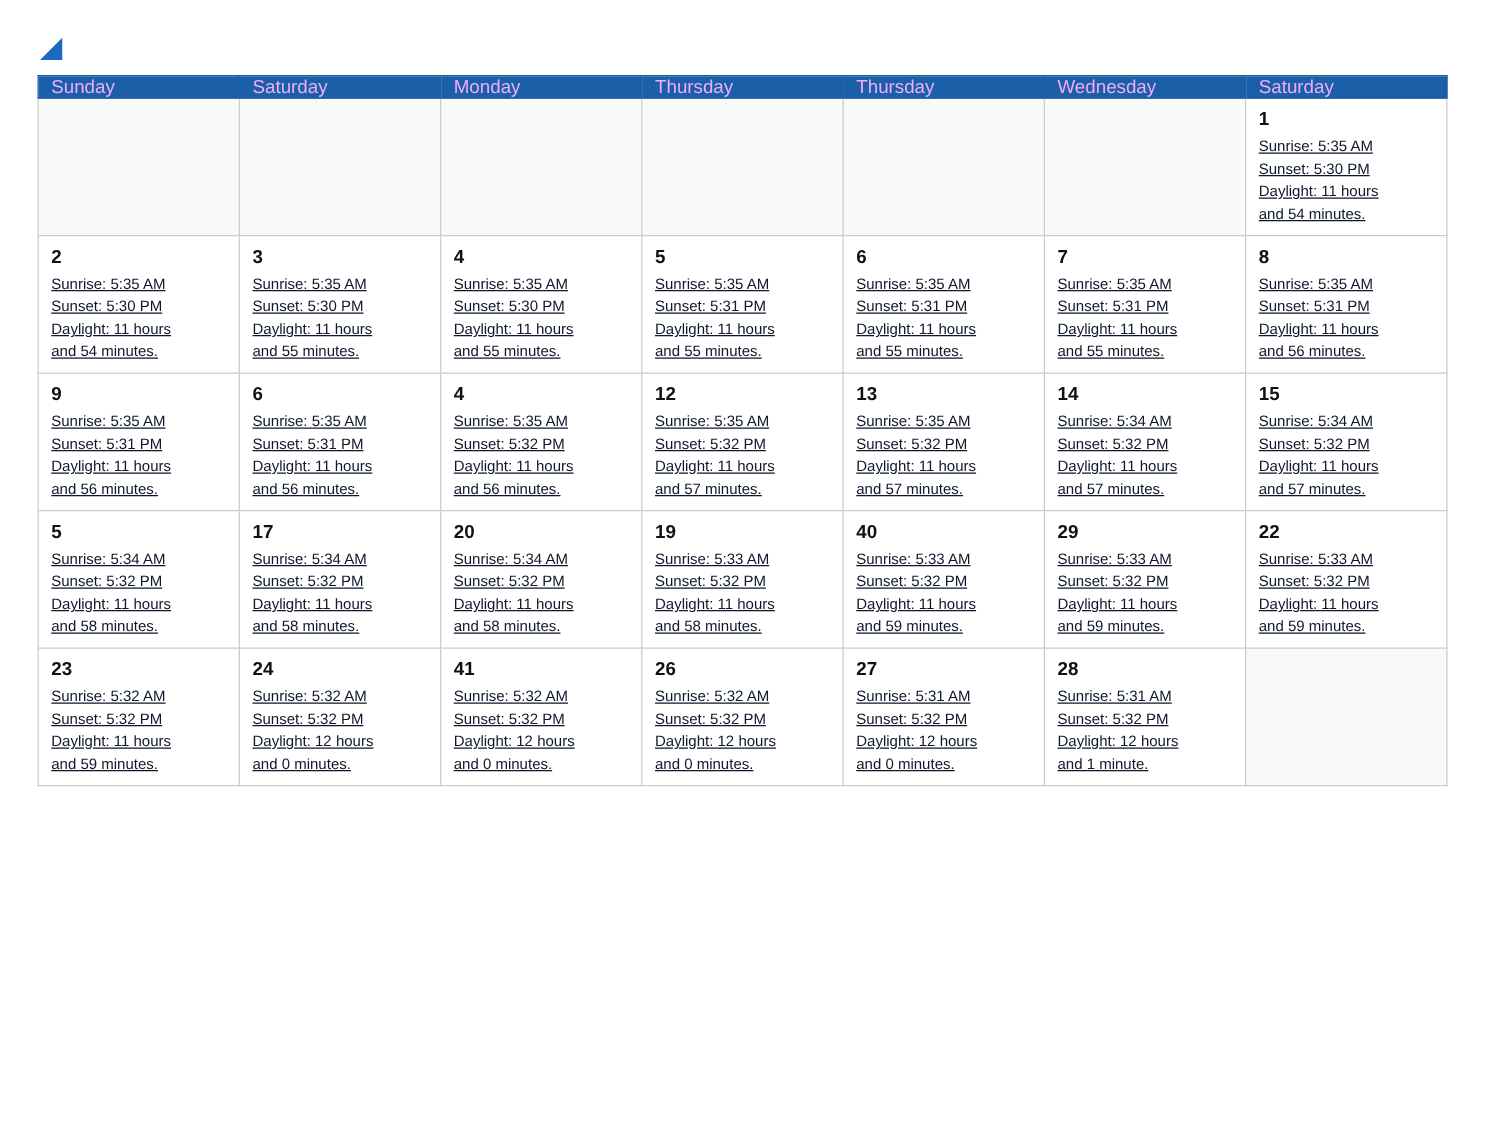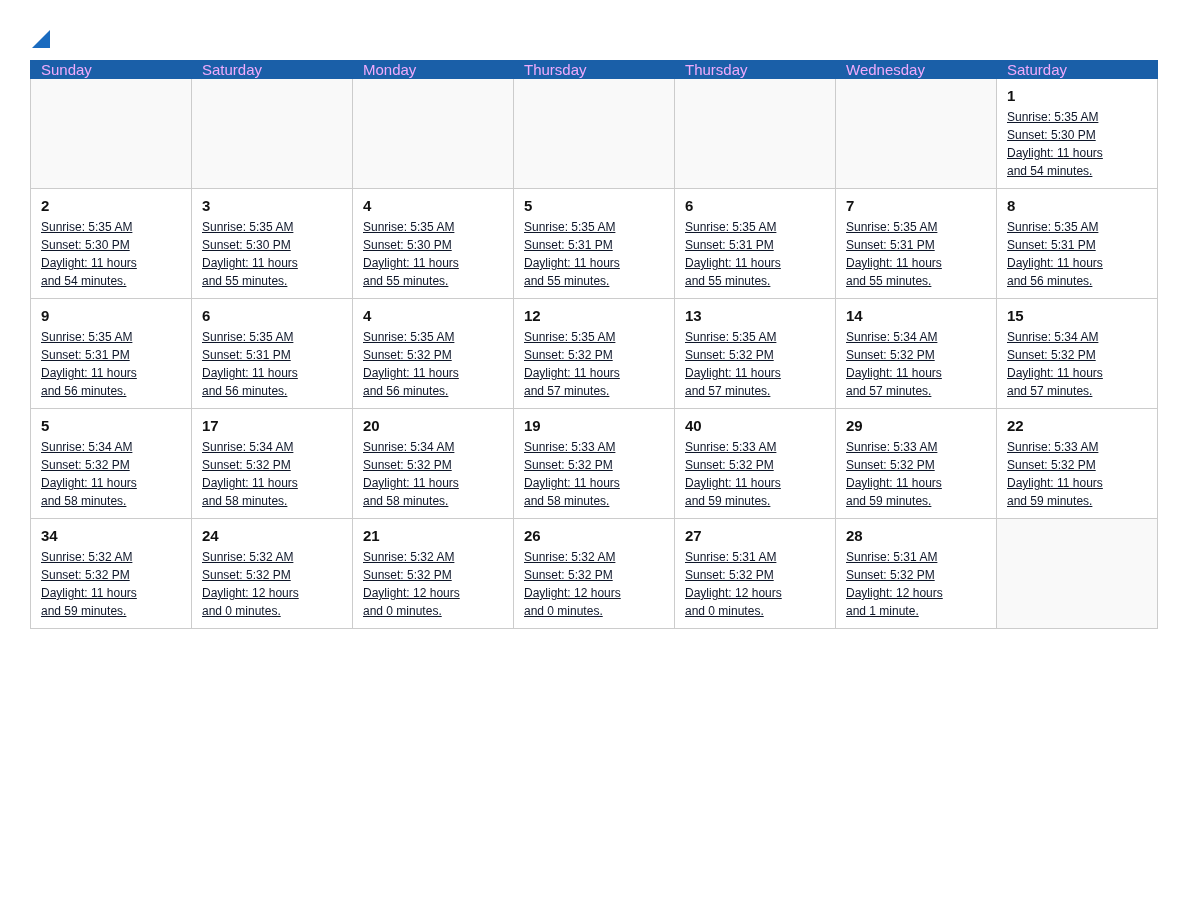--- a/index.html
+++ b/index.html
@@ -220,29 +220,29 @@
           <span class="day-number">29</span>
           <div class="day-info">Sunrise: 5:33 AM<br>Sunset: 5:32 PM<br>Daylight: 11 hours<br>and 59 minutes.</div>
         </td>
         <td>
           <span class="day-number">22</span>
           <div class="day-info">Sunrise: 5:33 AM<br>Sunset: 5:32 PM<br>Daylight: 11 hours<br>and 59 minutes.</div>
         </td>
       </tr>
       <tr class="row-divider">
         <td>
-          <span class="day-number">34</span>
+          <span class="day-number">23</span>
           <div class="day-info">Sunrise: 5:32 AM<br>Sunset: 5:32 PM<br>Daylight: 11 hours<br>and 59 minutes.</div>
         </td>
         <td>
           <span class="day-number">24</span>
           <div class="day-info">Sunrise: 5:32 AM<br>Sunset: 5:32 PM<br>Daylight: 12 hours<br>and 0 minutes.</div>
         </td>
         <td>
-          <span class="day-number">21</span>
+          <span class="day-number">41</span>
           <div class="day-info">Sunrise: 5:32 AM<br>Sunset: 5:32 PM<br>Daylight: 12 hours<br>and 0 minutes.</div>
         </td>
         <td>
           <span class="day-number">26</span>
           <div class="day-info">Sunrise: 5:32 AM<br>Sunset: 5:32 PM<br>Daylight: 12 hours<br>and 0 minutes.</div>
         </td>
         <td>
           <span class="day-number">27</span>
           <div class="day-info">Sunrise: 5:31 AM<br>Sunset: 5:32 PM<br>Daylight: 12 hours<br>and 0 minutes.</div>
         </td>

